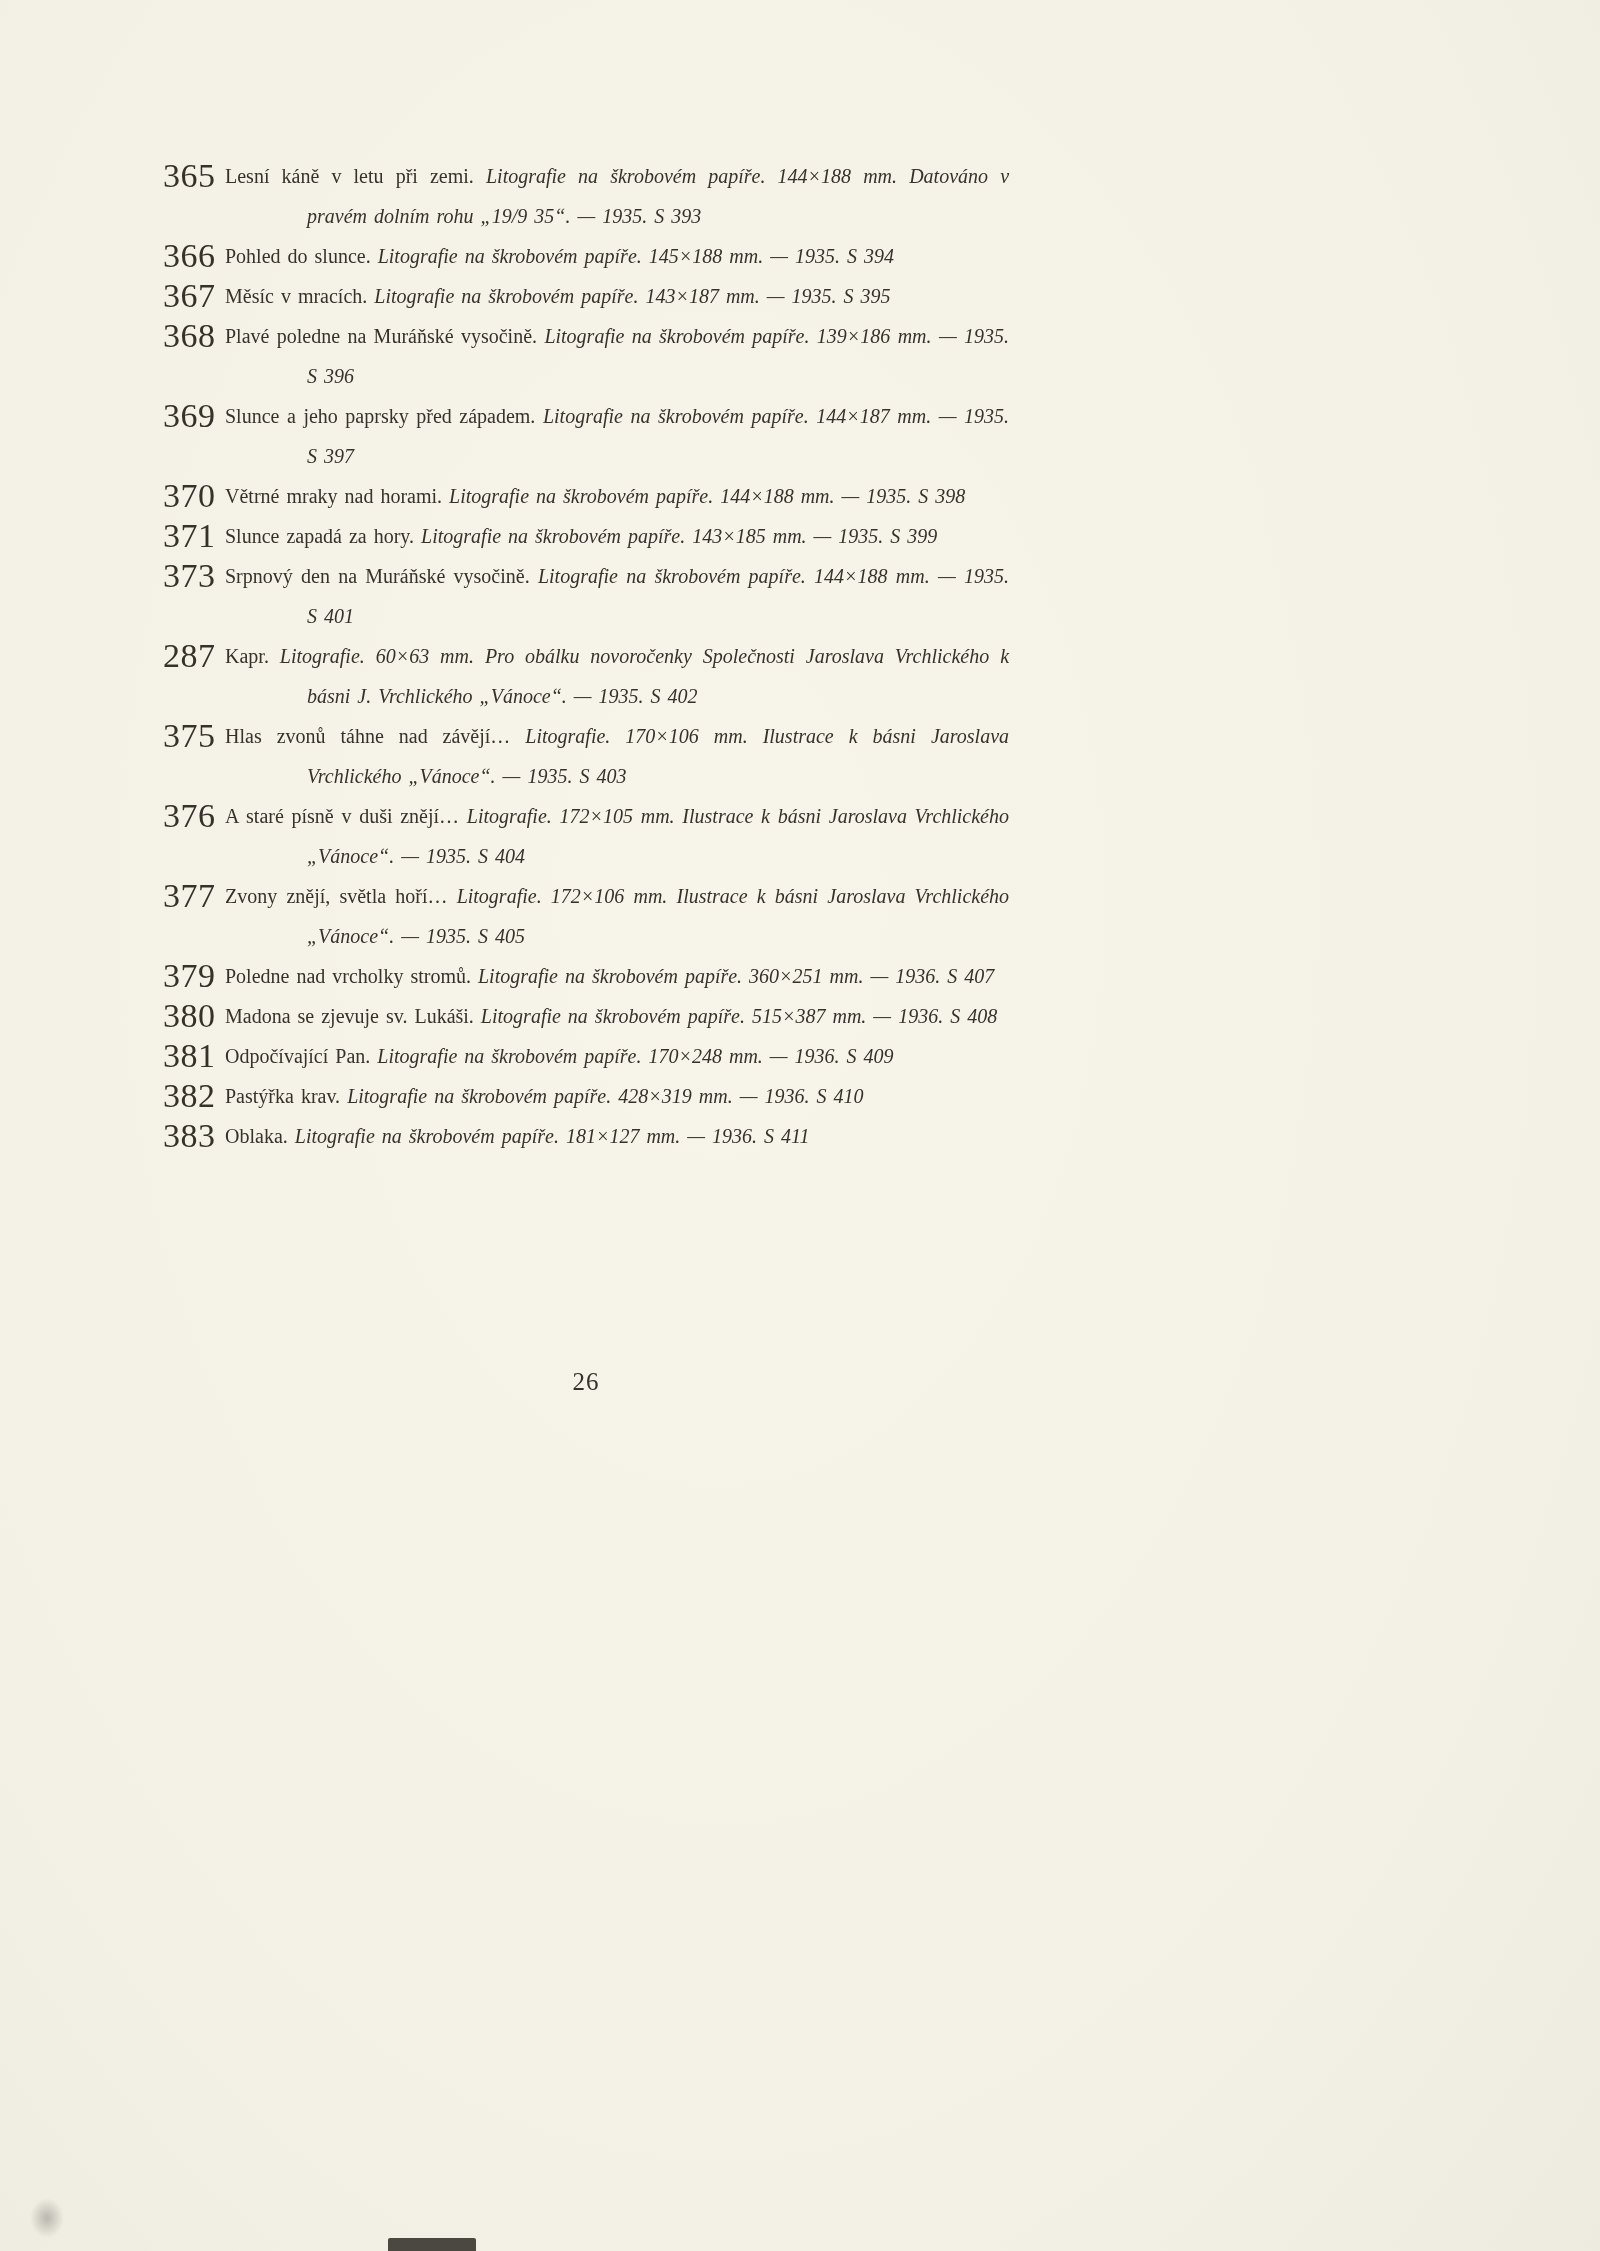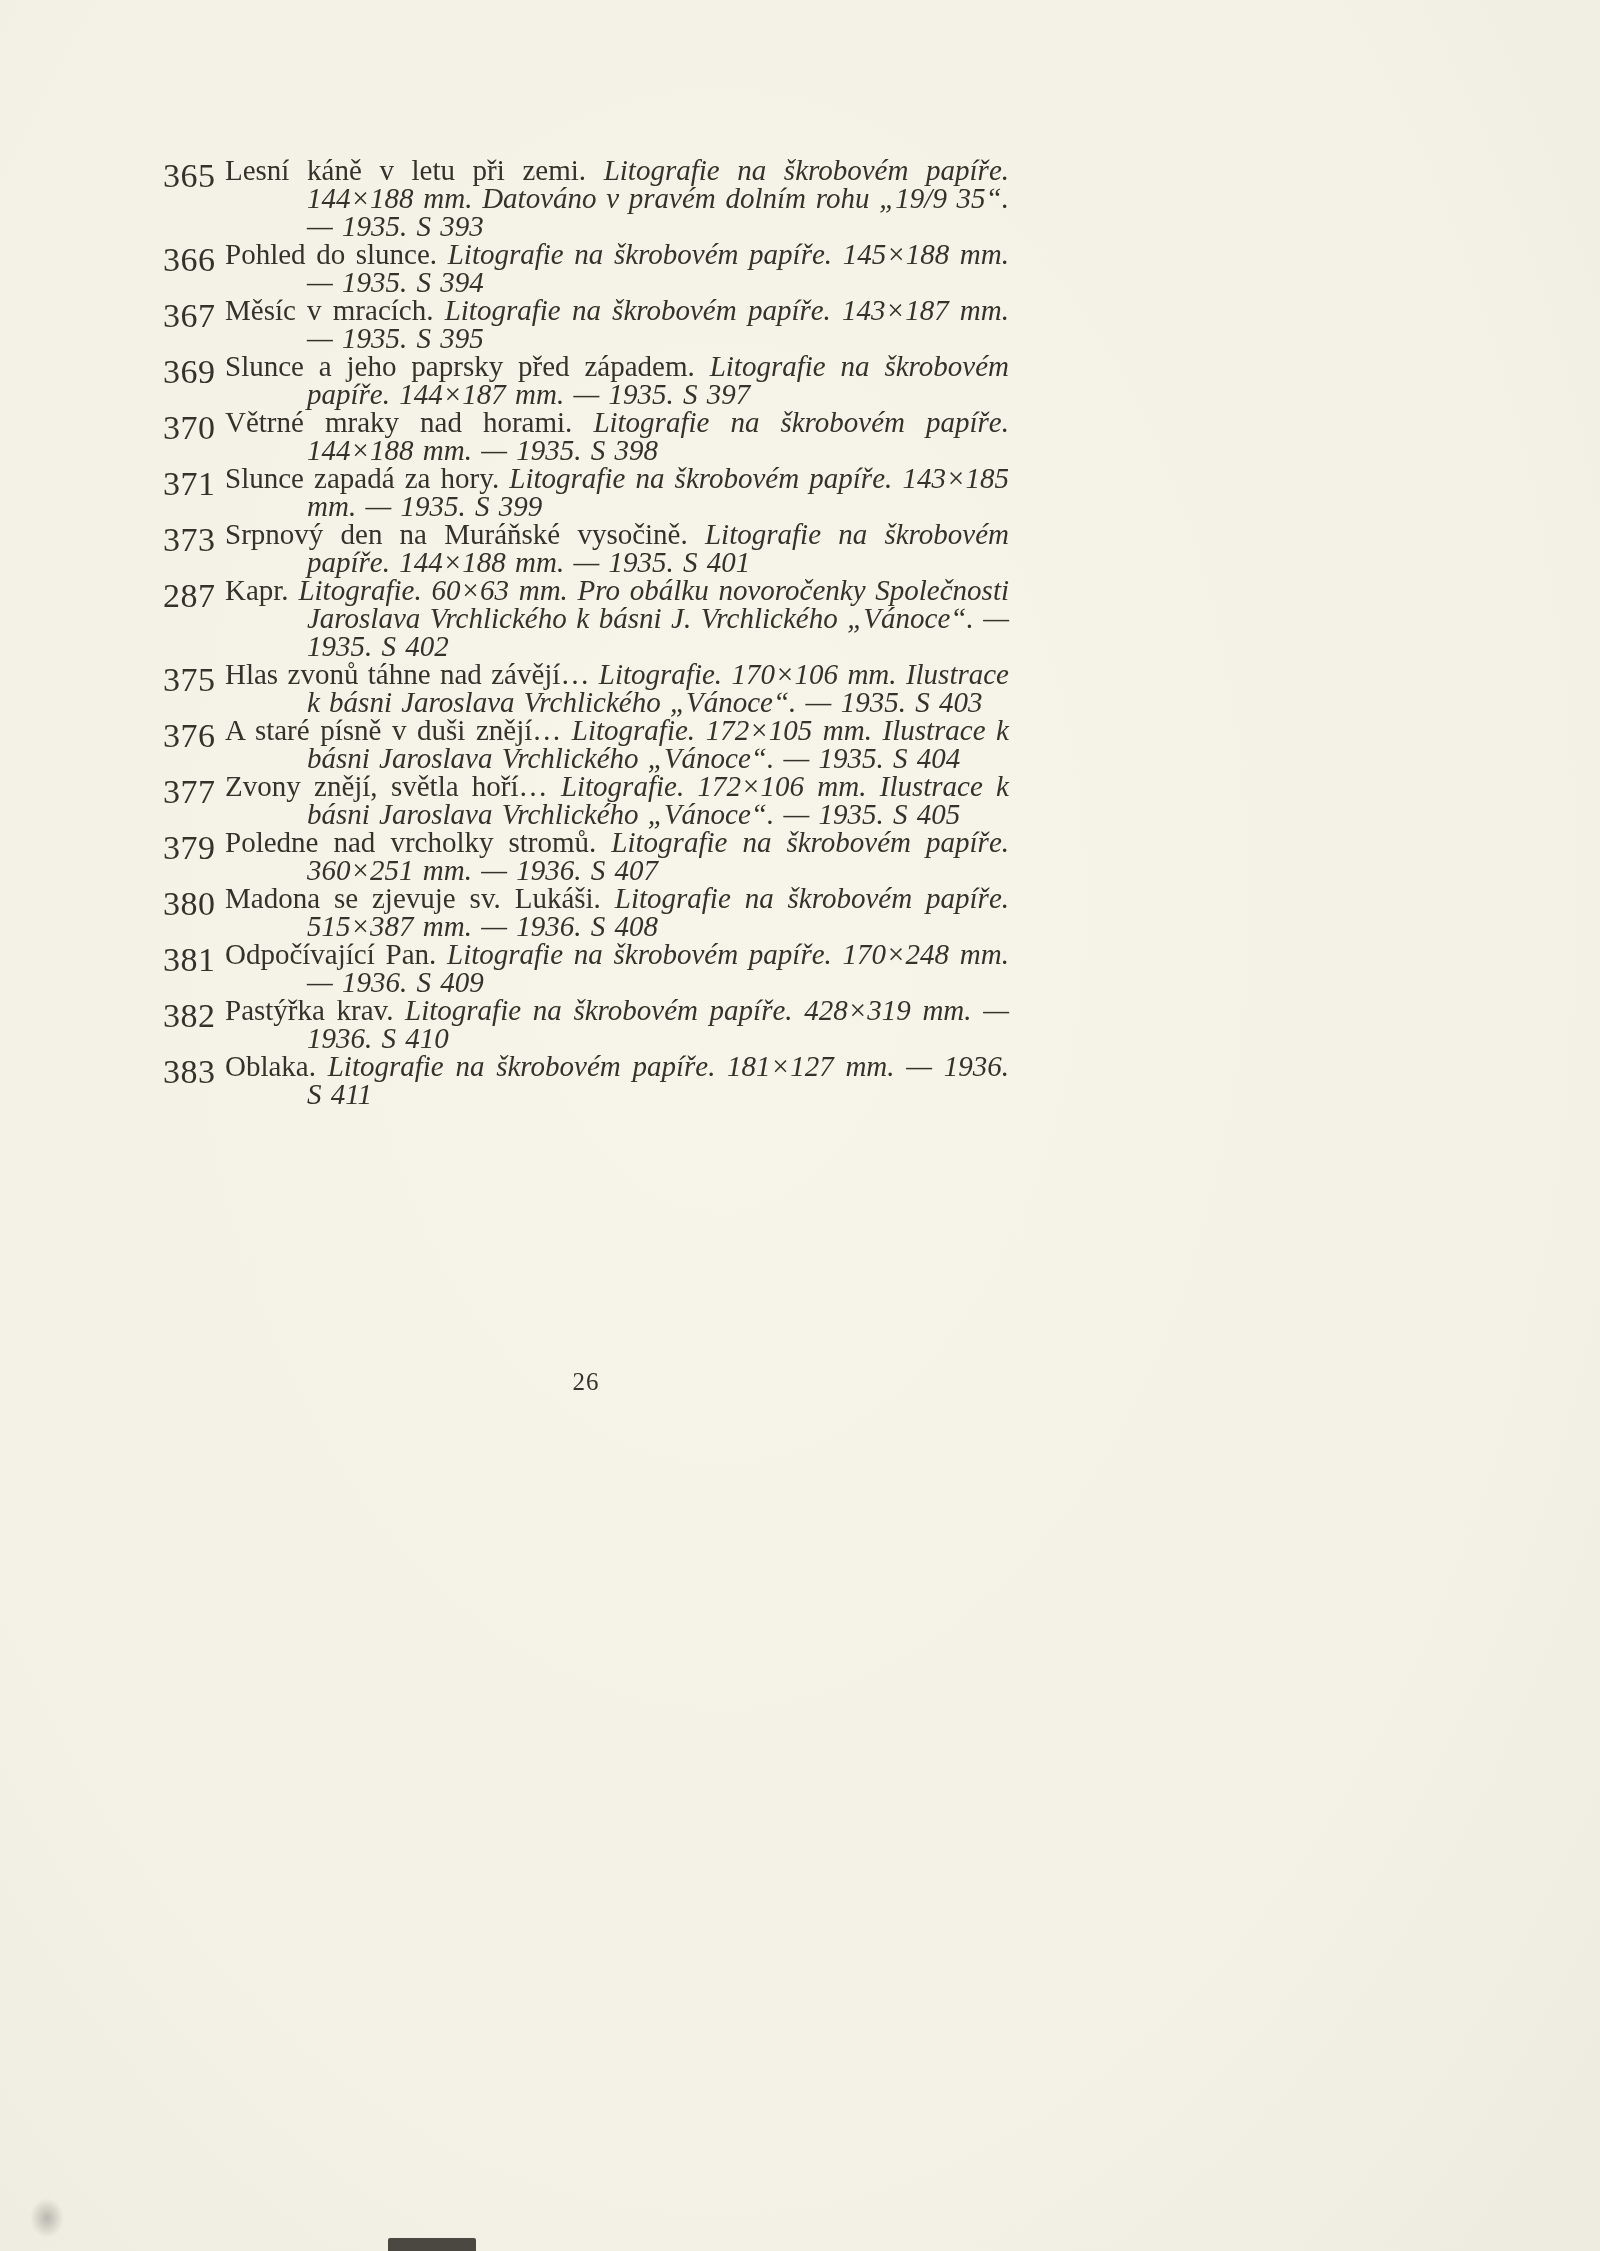--- a/index.html
+++ b/index.html
@@ -29,22 +29,22 @@
     align-items: flex-start;
   }
   .entry .num {
     flex: 0 0 62px;
     font-size: 34px;
     line-height: 40px;
     letter-spacing: 0.5px;
   }
   .entry .body {
     flex: 1 1 auto;
-    font-size: 29px;
-    line-height: 28px;
+    font-size: 20px;
+    line-height: 40px;
     text-align: justify;
     padding-left: 82px;
     text-indent: -82px;
     word-spacing: 2px;
   }
   .title {
     font-style: normal;
   }
   .details {
     font-style: italic;
@@ -93,20 +93,24 @@
     <div class="entry">
       <div class="num">366</div>
       <div class="body"><span class="title">Pohled do slunce.</span> <span class="details">Litografie na škrobovém papíře. 145×188 mm. — 1935. S 394</span></div>
     </div>
 
     <div class="entry">
       <div class="num">367</div>
       <div class="body"><span class="title">Měsíc v mracích.</span> <span class="details">Litografie na škrobovém papíře. 143×187 mm. — 1935. S 395</span></div>
     </div>
 
+    <div class="entry">
+      <div class="num">368</div>
+      <div class="body"><span class="title">Plavé poledne na Muráňské vysočině.</span> <span class="details">Litografie na škrobovém papíře. 139×186 mm. — 1935. S 396</span></div>
+    </div>
 
     <div class="entry">
       <div class="num">369</div>
       <div class="body"><span class="title">Slunce a jeho paprsky před západem.</span> <span class="details">Litografie na škrobovém papíře. 144×187 mm. — 1935. S 397</span></div>
     </div>
 
     <div class="entry">
       <div class="num">370</div>
       <div class="body"><span class="title">Větrné mraky nad horami.</span> <span class="details">Litografie na škrobovém papíře. 144×188 mm. — 1935. S 398</span></div>
     </div>

